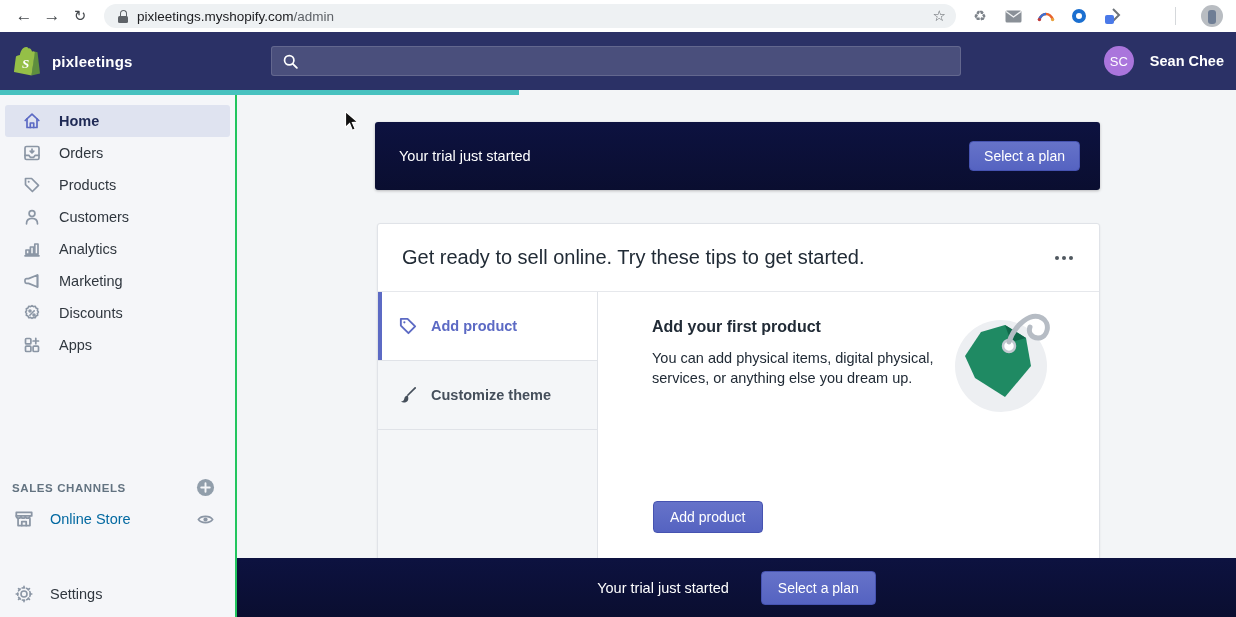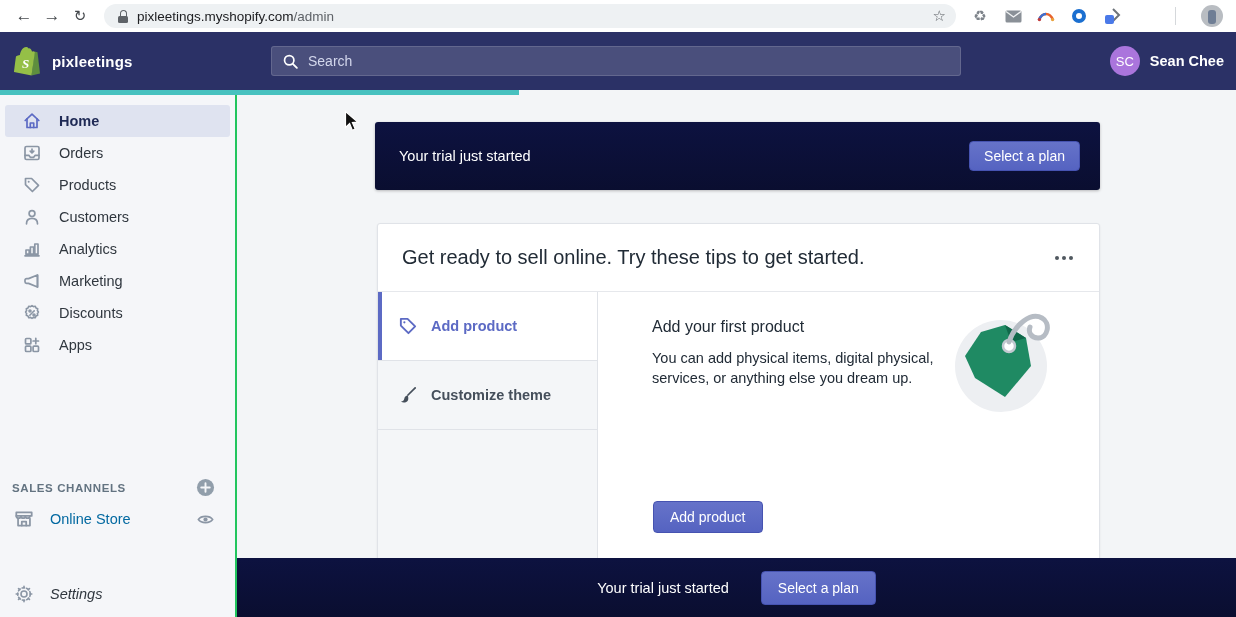--- a/index.html
+++ b/index.html
@@ -35,21 +35,21 @@
   .topbar { position:absolute; left:0; top:32px; width:1236px; height:58px; background:#2b3166;
             display:flex; align-items:center; }
   .brand { display:flex; align-items:center; gap:11px; margin-left:14px; cursor:pointer; }
   .brand-name { color:#ffffff; font-size:15px; font-weight:bold; letter-spacing:.2px; }
   .search-wrap { position:absolute; left:271px; top:14px; width:690px; height:30px;
                  background:rgba(255,255,255,.15); border:1px solid rgba(255,255,255,.14);
                  border-radius:3px; display:flex; align-items:center; padding:0 10px; }
   .search-wrap input { flex:1; background:transparent; border:none; outline:none; color:#fff; font-size:14px;
                        font-family:"Liberation Sans",sans-serif; }
   .search-wrap input::placeholder { color:#d3d7ec; opacity:1; }
-  .user-menu { position:absolute; right:12px; top:0; height:58px; display:flex; align-items:center; gap:10px; cursor:pointer; }
+  .user-menu { position:absolute; right:12px; top:0; height:58px; display:flex; align-items:center; gap:16px; cursor:pointer; }
   .user-avatar { width:30px; height:30px; border-radius:50%; background:#aa75dc; color:#fff; font-size:13px;
                  display:flex; align-items:center; justify-content:center; }
   .user-name { color:#fff; font-size:14.5px; font-weight:bold; }
 
   .loading-bar { position:absolute; left:0; top:90px; width:519px; height:5px; background:#47c1bf; z-index:40; }
 
   
   .sidebar { position:absolute; left:0; top:90px; width:237px; height:527px; background:#f5f6f9;
              border-right:2px solid #22c55e; }
   .nav-list { position:absolute; left:0; top:15px; width:100%; }
@@ -59,21 +59,21 @@
   .nav-item.active { background:#dfe3f0; }
   .nav-item.active .lbl { color:#1f2a55; font-weight:bold; }
   .sc-header { position:absolute; left:0; top:388px; width:100%; display:flex; align-items:center; padding:0 20px 0 12px; }
   .sc-title { font-size:11.5px; font-weight:bold; letter-spacing:.6px; color:#637381; }
   .sc-plus { margin-left:auto; cursor:pointer; display:flex; }
   .store-item { position:absolute; left:0; top:413px; width:100%; height:32px; display:flex; align-items:center;
                 padding:0 20px 0 13px; gap:15px; cursor:pointer; }
   .store-item .lbl { font-size:14.5px; color:#0369a1; font-weight:500; }
   .eye { margin-left:auto; cursor:pointer; display:flex; }
   .settings-item { position:absolute; left:0; top:488px; width:100%; height:32px; display:flex; align-items:center;
-                   padding-left:14px; gap:16px; cursor:pointer;font-style:italic; }
+                   padding-left:14px; gap:16px; cursor:pointer; }
   .settings-item .lbl { font-size:14.5px; color:#30373f; font-weight:500; }
 
   
   .main { position:absolute; left:237px; top:90px; width:999px; height:527px; background:#f3f5f7; }
 
   .trial-banner { position:absolute; left:138px; top:32px; width:725px; height:68px;
                   background:linear-gradient(180deg,#0d1240,#0a0e30); border-radius:3px;
                   box-shadow:0 1px 3px rgba(0,0,0,.25); display:flex; align-items:center; padding:0 20px 0 24px; }
   .trial-banner .msg { color:#fff; font-size:14.5px; }
   .btn-primary { background:linear-gradient(180deg,#6673c9,#5563c1); border:1px solid #4653b1;
@@ -92,21 +92,21 @@
   .tabs { width:220px; border-right:1px solid #e0e3e8; display:flex; flex-direction:column; background:#f4f6f8; }
   .tab { height:69px; display:flex; align-items:center; gap:12px; padding-left:19px;
          background:#f4f6f8; border-bottom:1px solid #e0e3e8; cursor:pointer; position:relative; }
   .tab .t-lbl { font-size:14.5px; font-weight:bold; color:#454f5b; }
   .tab.active { background:#ffffff; border-bottom:1px solid #e0e3e8; }
   .tab.active::before { content:""; position:absolute; left:0; top:0; bottom:0; width:4px; background:#5c6ac4; }
   .tab.active .t-lbl { color:#5c6ac4; }
   .tab-filler { flex:1; background:#f4f6f8; }
 
   .panel { flex:1; position:relative; padding:26px 0 0 30px; background:#fff; }
-  .panel-heading { font-size:16px; font-weight:normal; color:#212b36; }
+  .panel-heading { font-size:16px; font-weight:bold; color:#212b36; }
   .panel-body { margin-top:12px; width:285px; font-size:14.5px; line-height:20px; color:#212b36; }
   .panel .btn-primary { position:absolute; left:31px; top:209px; padding:7px 16px; }
   .panel-illo { position:absolute; right:42px; top:2px; }
 
   
   .footer-bar { position:absolute; left:237px; top:558px; width:999px; height:59px;
                 background:linear-gradient(180deg,#0d1240,#0a0e30); display:flex; align-items:center;
                 justify-content:center; gap:32px; z-index:50; }
   .footer-bar .msg { color:#fff; font-size:14.5px; }
   .footer-bar .btn-primary { padding:8px 16px; }
@@ -174,21 +174,20 @@
         <path d="M19.5 5.2 C19.5 5.2 18.8 5.4 18 5.6 C17.5 4 16.6 2.3 15 2.3 C14.9 2.3 14.7 2.3 14.6 2.4 C13.9 1.5 13.1 1.1 12.4 1.1 C7.6 1.1 6.3 7.1 5.9 9 C4.6 9.4 3 9.9 2.9 10 C2 10.3 2 10.3 1.9 11.1 C1.8 11.7 0 26.1 0 26.1 L17.5 29.5 L20.9 5.9 C20.9 5.9 19.8 5.3 19.5 5.2 Z" fill="#95bf47"></path>
         <text x="8" y="22" font-size="13" font-weight="bold" font-style="italic" fill="#ffffff" font-family="Liberation Serif, serif">S</text>
       </svg>
       <span class="brand-name">pixleetings</span>
     </div>
     <div class="search-wrap">
       <svg width="17" height="17" viewBox="0 0 20 20" style="margin-right:9px">
         <circle cx="8.5" cy="8.5" r="5.5" stroke="#ffffff" stroke-width="2" fill="none"></circle>
         <path d="M13 13 L17.5 17.5" stroke="#ffffff" stroke-width="2.2" stroke-linecap="round"></path>
       </svg>
-      <input type="text" placeholder="Search" style="">
     </div>
     <div class="user-menu">
       <div class="user-avatar">SC</div>
       <span class="user-name">Sean Chee</span>
     </div>
   </div>
 
   <div class="loading-bar"></div>
 
   <div class="sidebar">

